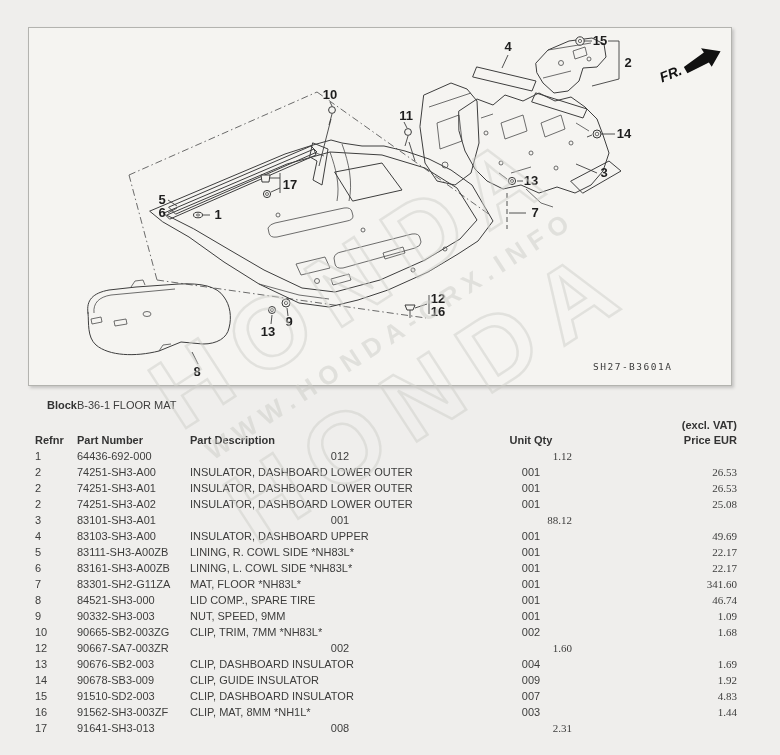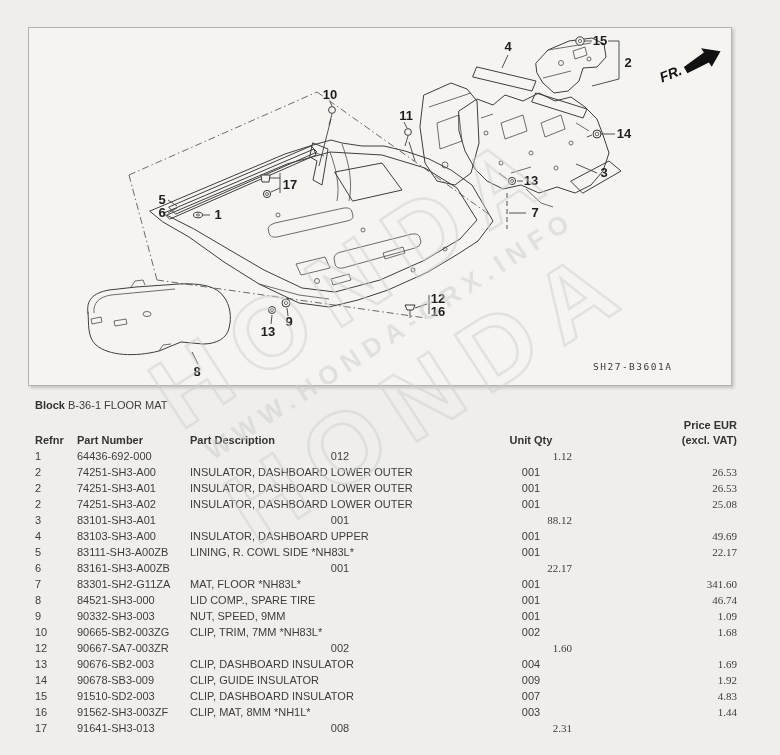--- a/index.html
+++ b/index.html
@@ -33,21 +33,21 @@
     color:transparent;-webkit-text-stroke:2.5px #cfcfca;white-space:nowrap;
   }
   @supports not (-webkit-text-stroke:1px black){.wm-big{color:#dcdcd7;}}
   .wm-small{
     font:bold 26px "Liberation Sans",sans-serif;letter-spacing:7px;color:#cdcdc8;white-space:nowrap;
   }
 
   
   .catalog{position:absolute;left:35px;top:398px;width:702px;font-size:11px;color:#3d3d3c;z-index:3;}
   .block-line{height:14px;line-height:14px;white-space:nowrap;}
-  .block-label{font-weight:bold;display:inline-block;width:33px;color:#333;}
+  .block-label{font-weight:bold;display:inline-block;width:42px;color:#333;text-align:right;}
   .block-value{display:inline-block;}
   .grid-row{display:grid;grid-template-columns:42px 113px 300px 82px 1fr;align-items:end;}
   .tbl-header{margin-top:3px;height:33px;font-weight:bold;color:#333;}
   .tbl-header .cell{line-height:15px;}
   .cell{overflow:hidden;white-space:nowrap;}
   .cell.qty{text-align:center;}
   .cell.price{text-align:right;font-family:Liberation Serif, serif;}
   .price-head{text-align:right;line-height:15px;}
   .tbl-body .grid-row{height:16px;align-items:center;}
 </style>
@@ -250,22 +250,22 @@
     <div class="block-line">
       <span class="block-label">Block</span><span class="block-value">B-36-1 FLOOR MAT</span>
     </div>
 
     <div class="grid-row tbl-header">
       <div class="cell">Refnr</div>
       <div class="cell">Part Number</div>
       <div class="cell">Part Description</div>
       <div class="cell qty">Unit Qty</div>
       <div class="price-head">
+        <div>(excl. VAT)</div>
         <div>Price EUR</div>
-        <div>(excl. VAT)</div>
       </div>
     </div>
 
     <div class="tbl-body">
       <div class="grid-row">
           <div class="cell">1</div>
           <div class="cell">64436-692-000</div>
           <div class="cell qty">012</div>
           <div class="cell price">1.12</div>
         </div>
@@ -306,20 +306,21 @@
         <div class="grid-row">
           <div class="cell">5</div>
           <div class="cell">83111-SH3-A00ZB</div>
           <div class="cell">LINING, R. COWL SIDE *NH83L*</div>
           <div class="cell qty">001</div>
           <div class="cell price">22.17</div>
         </div>
         <div class="grid-row">
           <div class="cell">6</div>
           <div class="cell">83161-SH3-A00ZB</div>
+          <div class="cell">LINING, L. COWL SIDE *NH83L*</div>
           <div class="cell qty">001</div>
           <div class="cell price">22.17</div>
         </div>
         <div class="grid-row">
           <div class="cell">7</div>
           <div class="cell">83301-SH2-G11ZA</div>
           <div class="cell">MAT, FLOOR *NH83L*</div>
           <div class="cell qty">001</div>
           <div class="cell price">341.60</div>
         </div>

